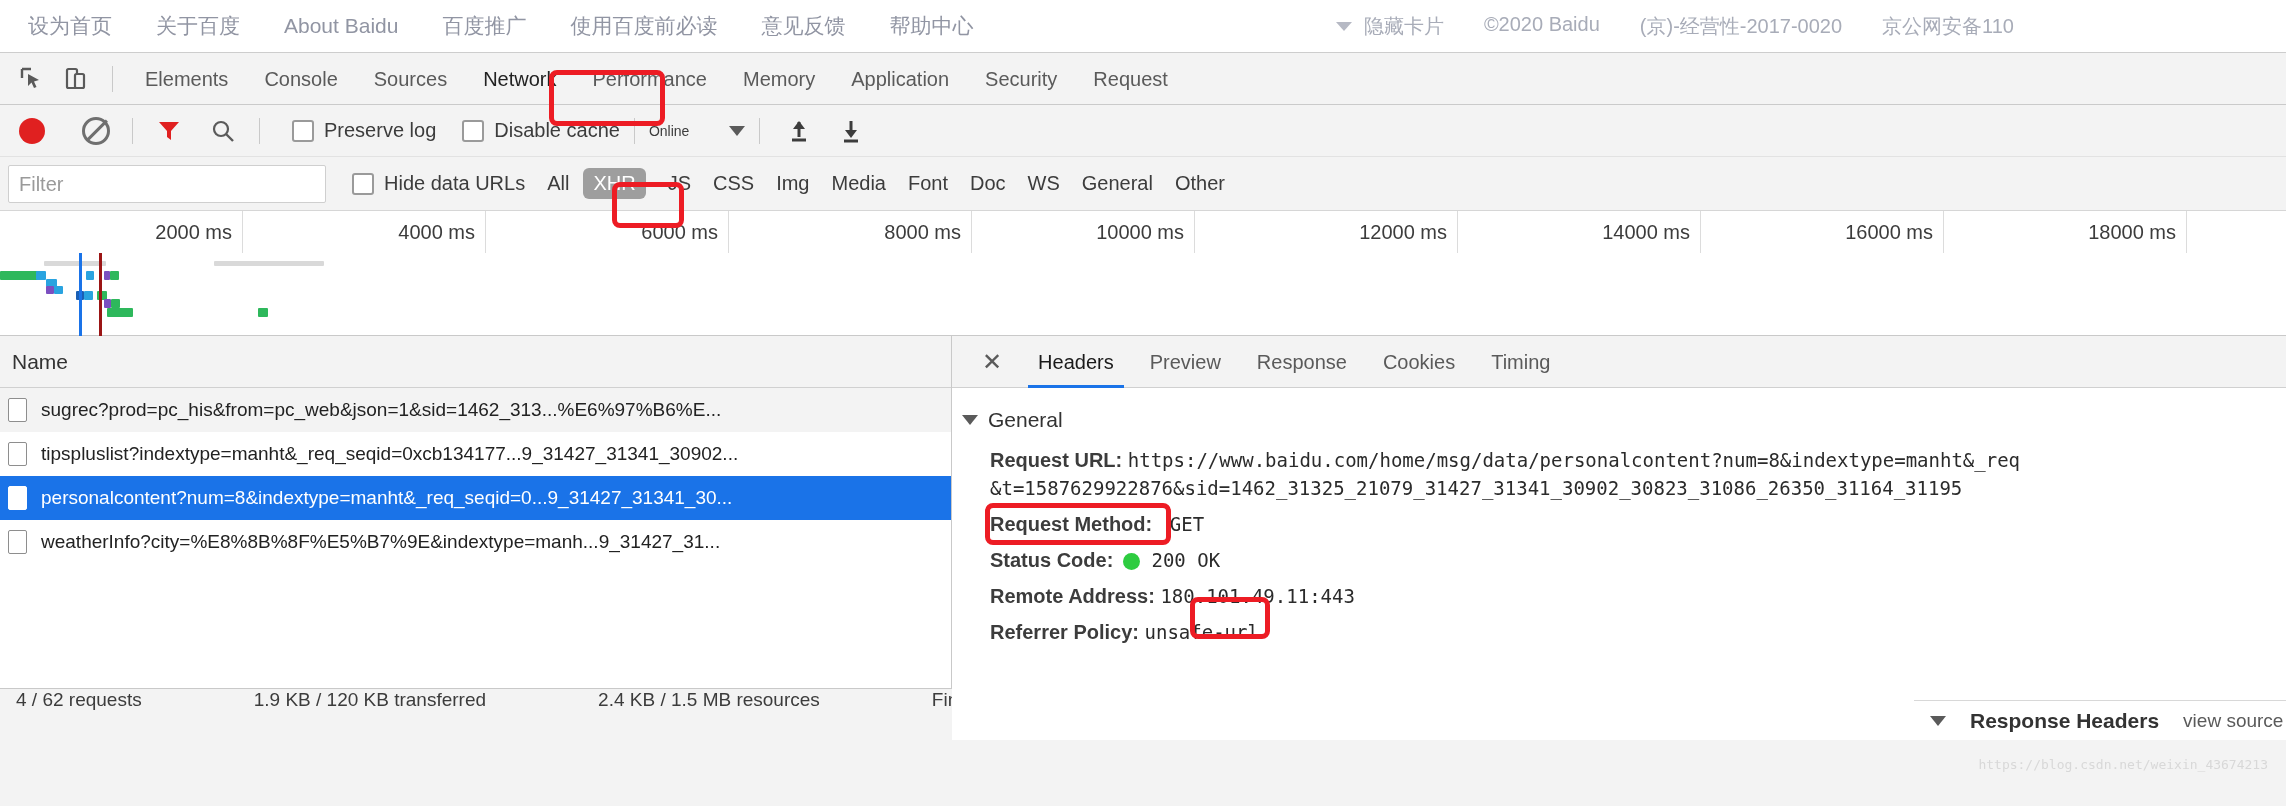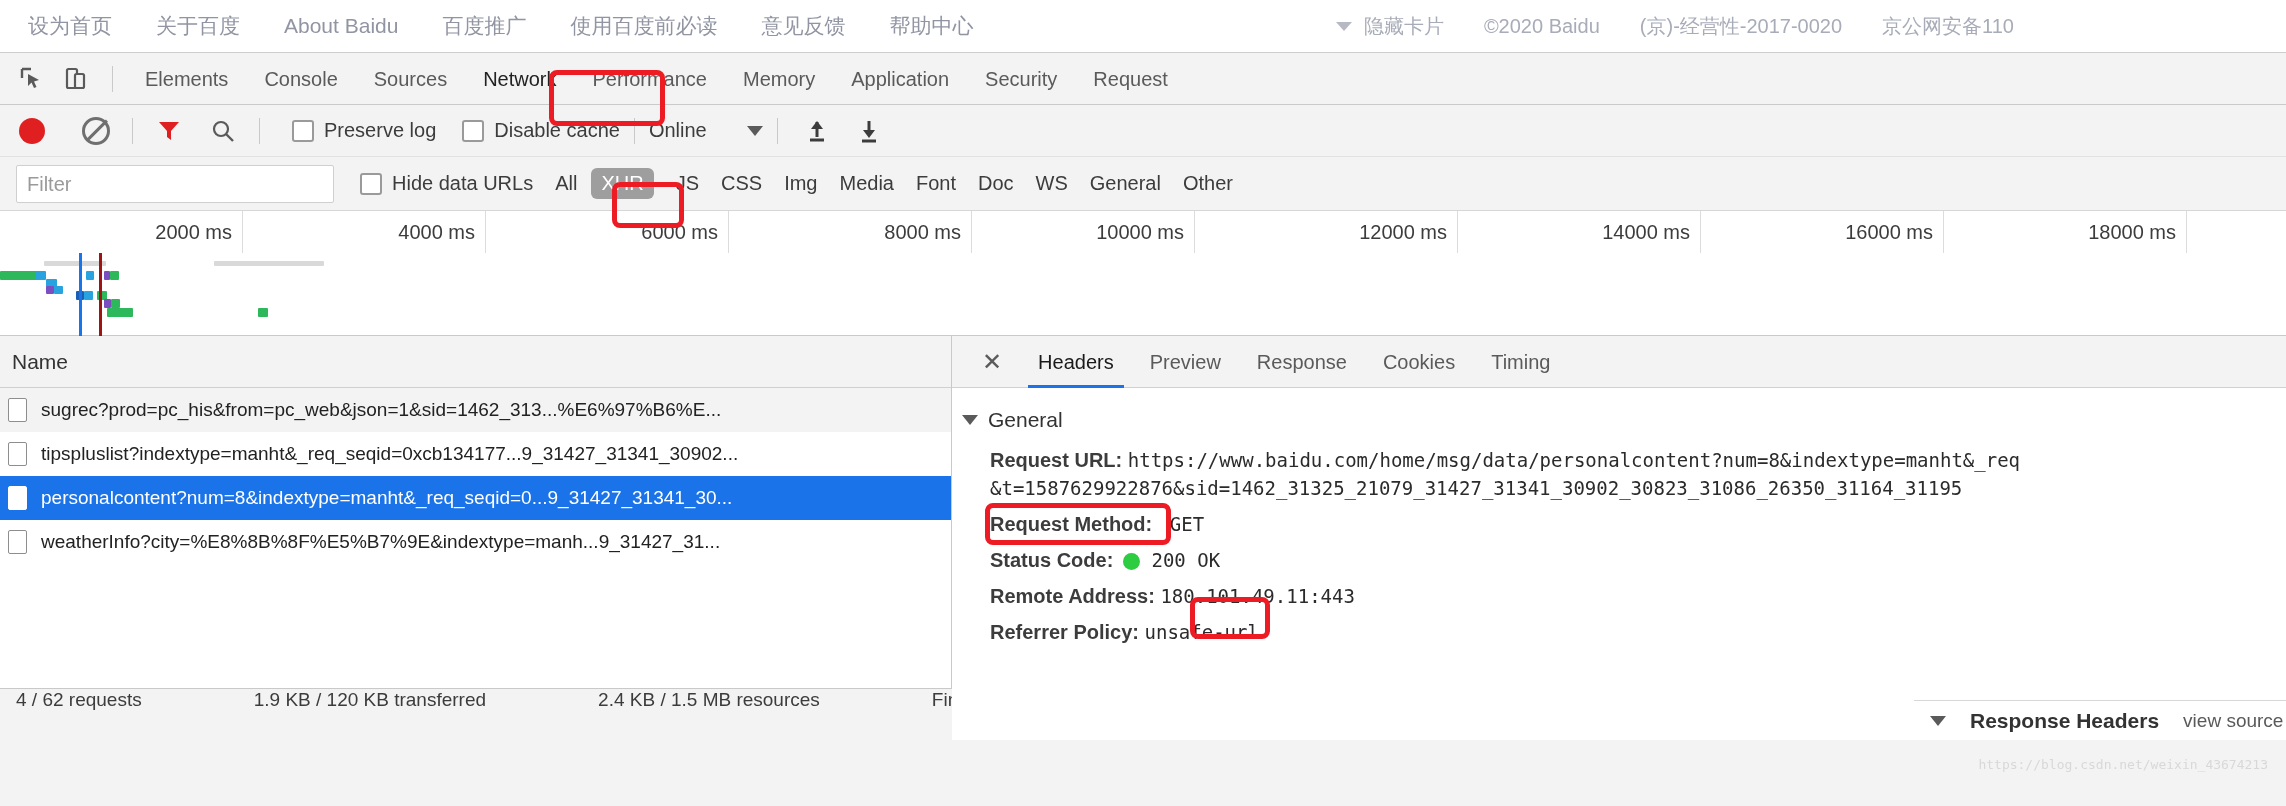--- a/index.html
+++ b/index.html
@@ -17,21 +17,21 @@
   .baidu-bar {
     position: absolute; left:0; top:0; width:2014px; height:52px;
     background:#fff;
     display:flex; align-items:center;
   }
   .baidu-left { display:flex; align-items:center; gap:44px; padding-left:28px; }
   .baidu-left a {
     color:#9195a3; font-size:21px; text-decoration:none; white-space:nowrap;
   }
   .baidu-right {
-    margin-left:auto; display:flex; align-items:center; gap:40px; padding-right:0px;
+    margin-left:auto; display:flex; gap:40px; padding-right:0px;
   }
   .baidu-right span { color:#a8acb8; font-size:20px; white-space:nowrap; }
   .hide-cards { color:#9195a3; font-size:20px; display:flex; align-items:center; gap:12px;}
   .chev-d {
     display:inline-block; width:0;height:0;
     border-left:8px solid transparent;border-right:8px solid transparent;
     border-top:9px solid #b6b9c4;
   }
 
   
@@ -68,35 +68,35 @@
   .clear-icon { width:28px;height:28px;border:3px solid #6f6f6f;border-radius:50%;position:relative; }
   .clear-icon:after{content:"";position:absolute;left:-2px;top:9px;width:28px;height:3px;background:#6f6f6f;transform:rotate(-45deg);}
   .funnel { width:26px;height:26px; }
   .magnifier { width:26px;height:26px; }
   .cb {
     width:22px;height:22px;border:2px solid #9a9a9a;border-radius:3px;background:#fff;
     display:inline-block; vertical-align:middle;
   }
   .cb-label { font-size:20px;color:#3c3c3c; margin-left:10px; white-space:nowrap;}
   .tb-group{display:flex;align-items:center;margin-left:18px;}
-  .throttle { font-size:20px;color:#3c3c3c;margin-left:26px;text-align:right; }
+  .throttle { font-size:14px;color:#3c3c3c;margin-left:26px;text-align:right; }
   .tri-d {
     width:0;height:0;border-left:8px solid transparent;border-right:8px solid transparent;
     border-top:10px solid #5a5a5a; margin-left:40px;
   }
   .arrow-btn { width:30px;height:30px;margin-left:10px; }
 
   
   .filterbar {
     height:54px; display:flex; align-items:center; padding-left:8px;
     background:#f3f3f3; border-bottom:1px solid #d6d6d6;
   }
   .filter-input {
     width:318px;height:38px;background:#fff;border:1px solid #cfcfcf;border-radius:2px;
-    font-size:20px;color:#9a9a9a;padding:0 10px;line-height:36px;margin-left:8px;
+    font-size:20px;color:#9a9a9a;padding:0 10px;line-height:36px;
   }
   .ftype {
     font-size:20px;color:#3c3c3c;margin-left:22px;white-space:nowrap;cursor:default;
   }
   .ftype.sel {
     background:#9e9e9e;color:#fff;border-radius:6px;padding:4px 10px;margin-left:14px;
   }
 
   
   .overview { position:relative; height:125px; background:#fff; border-bottom:1px solid #c9c9c9; }

